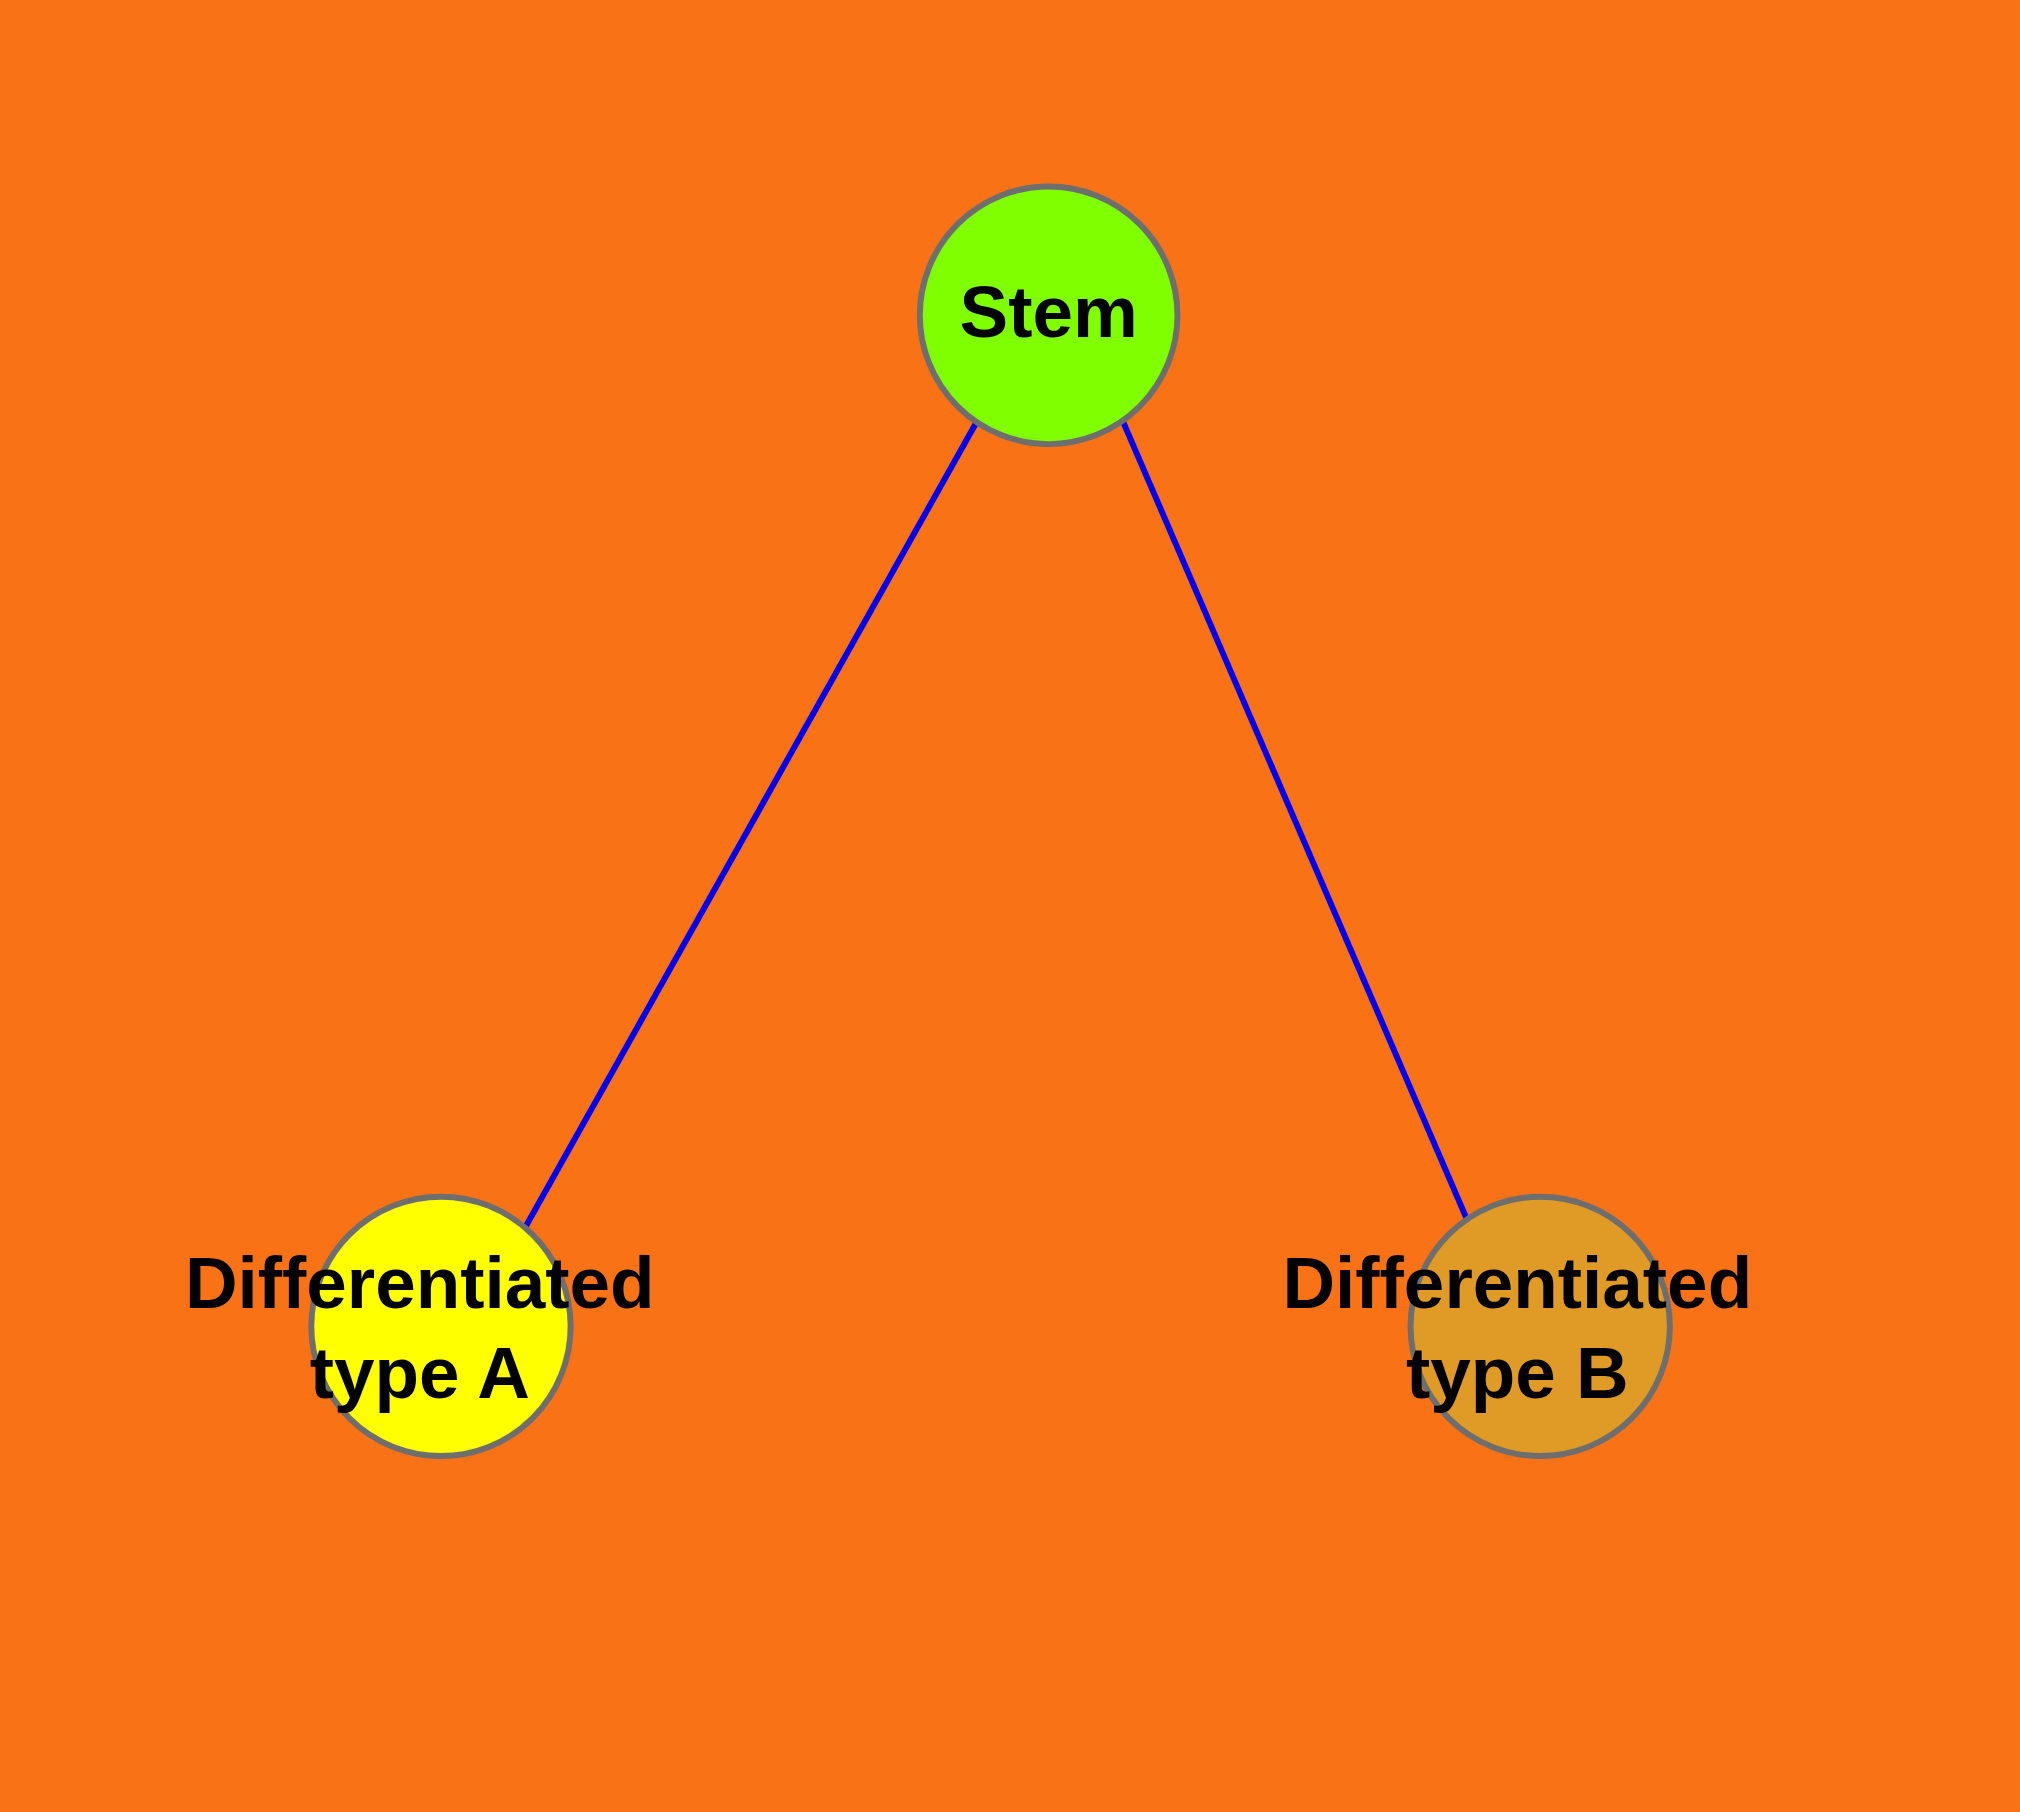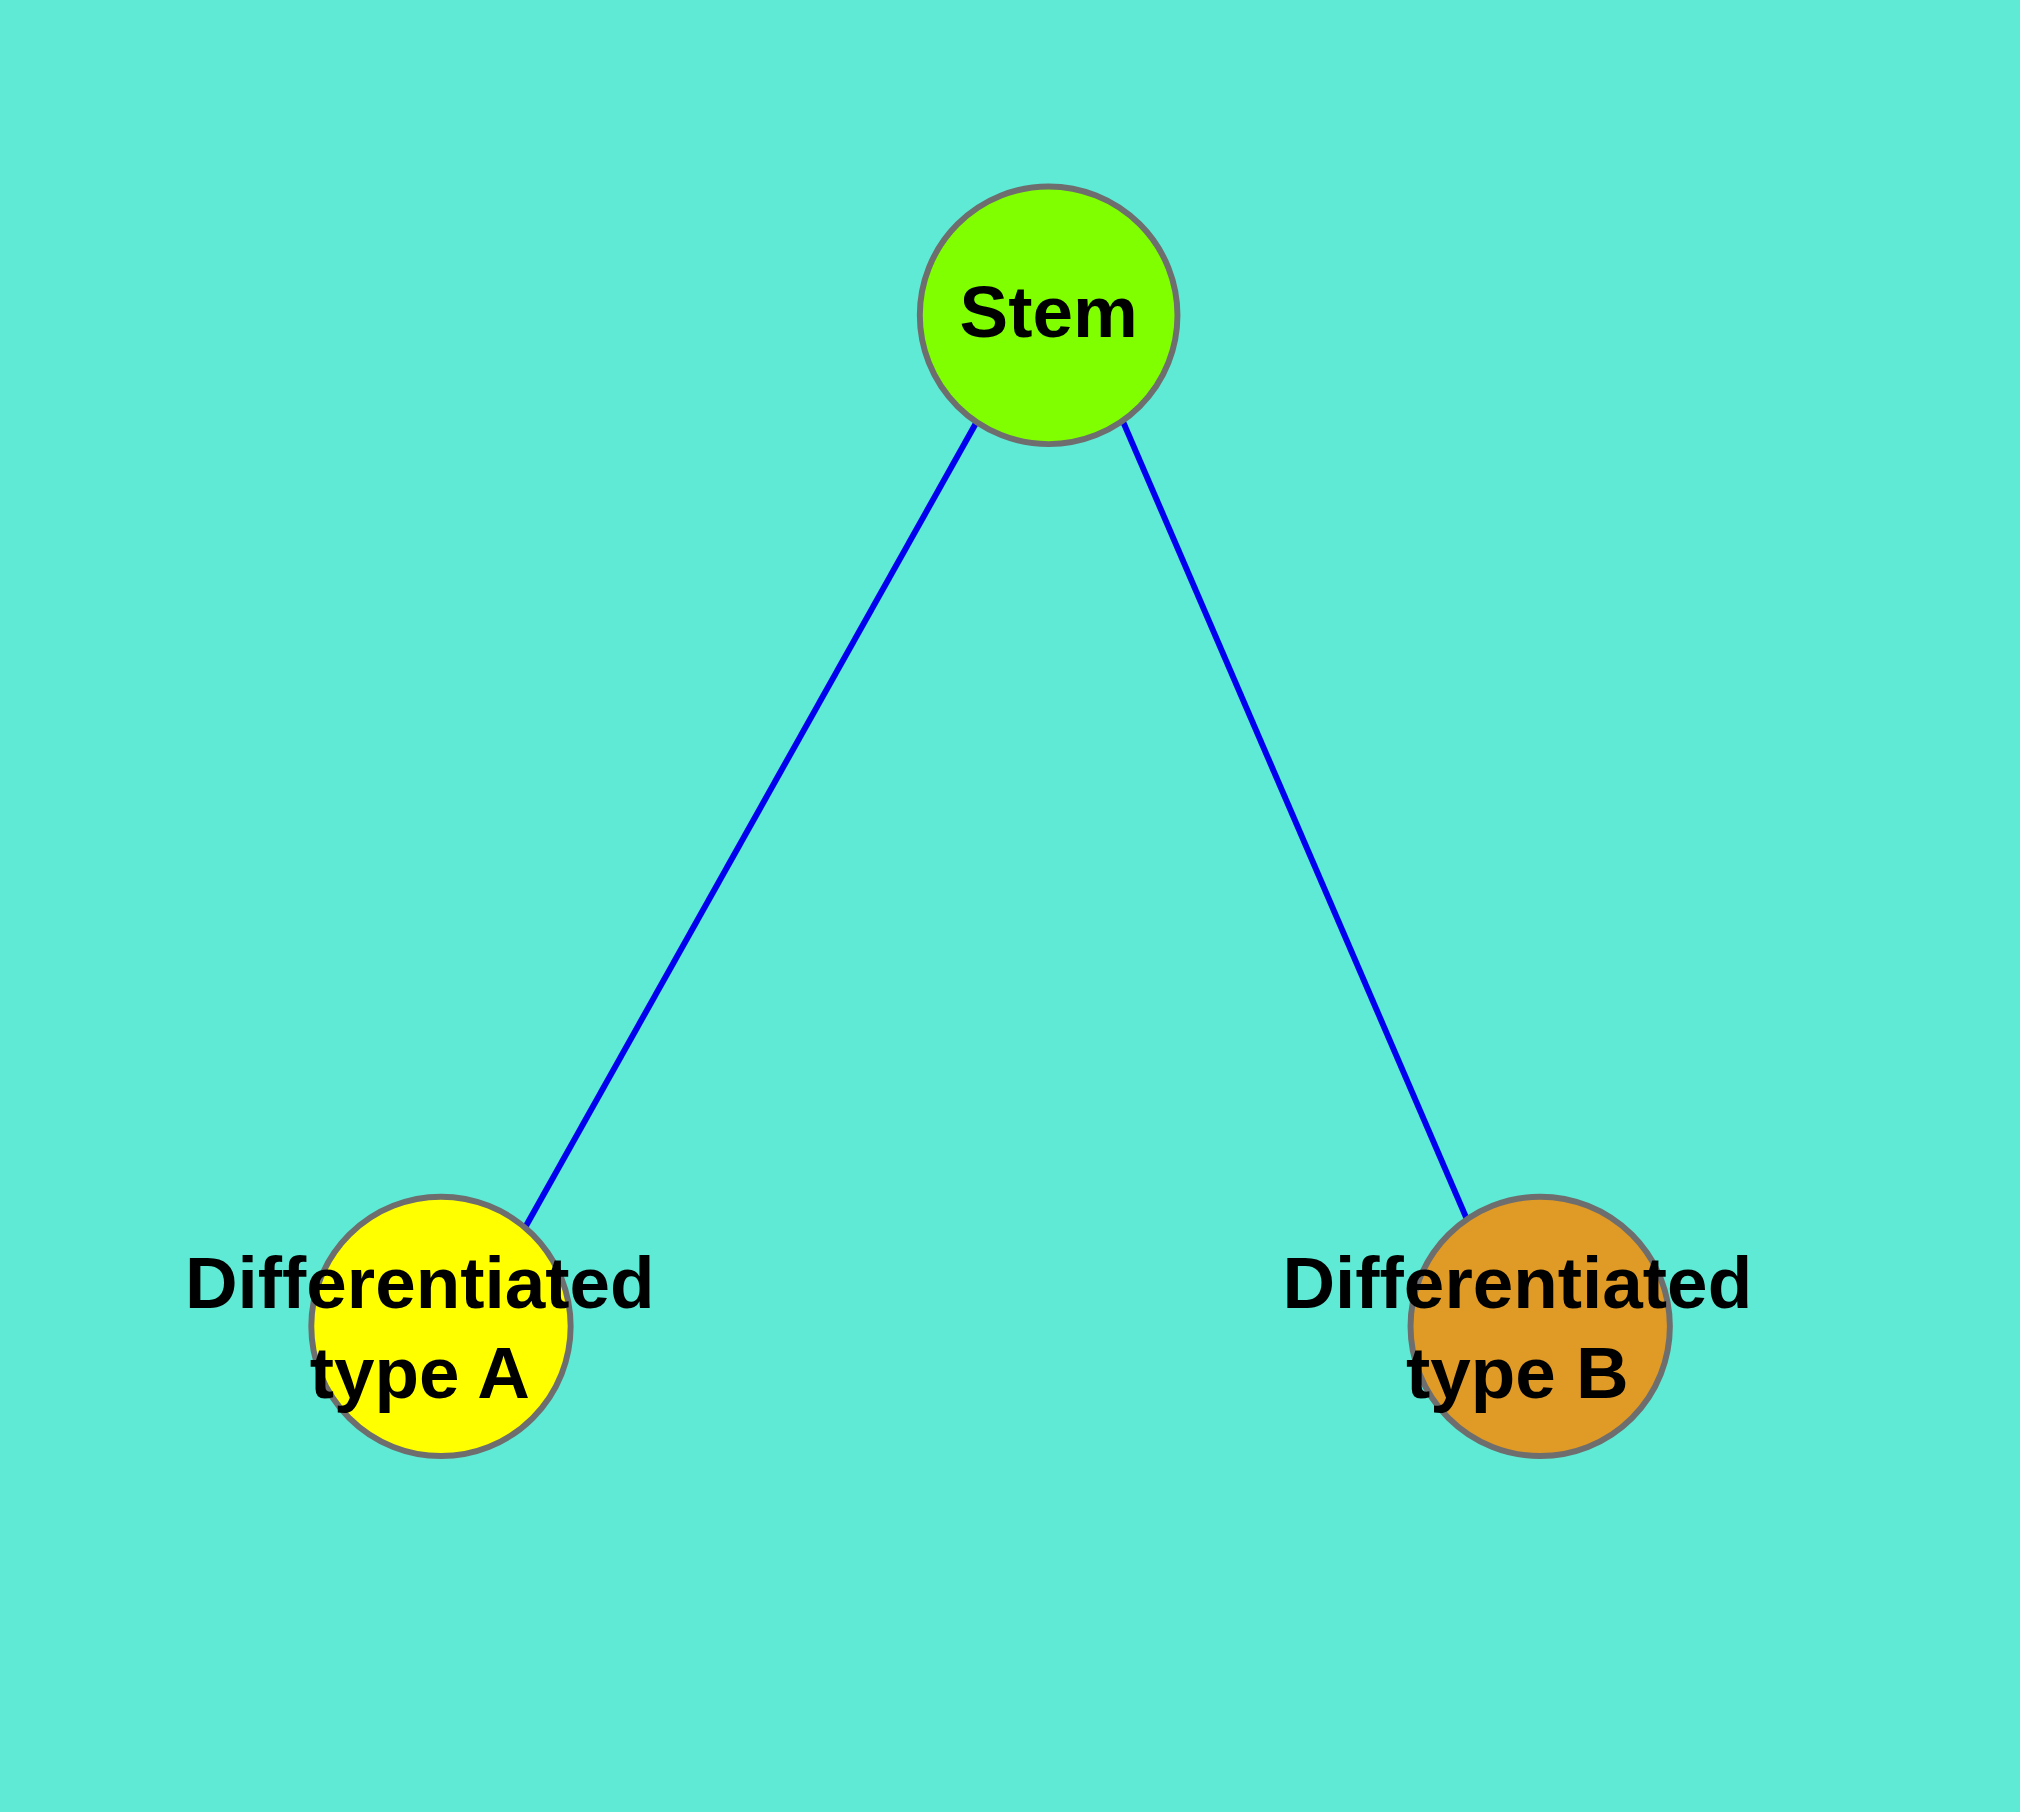--- a/index.html
+++ b/index.html
@@ -39,21 +39,21 @@
     fill: none;
   }
   .node-circle {
     stroke: #6e6e6e;
     stroke-width: 7;
   }
 </style>
 </head>
 <body>
 
-<div id="canvas" style="background: #5eead4;">
+<div id="canvas" style="background: #f97316;">
 
   <svg id="graph-svg" viewBox="0 0 2384 2138" xmlns="http://www.w3.org/2000/svg">
 
     <g>
       <line class="edge-line" x1="1152" y1="498" x2="615" y2="1456" stroke="#0000ee" stroke-width="7"></line>
       <line class="edge-line" x1="1325" y1="498" x2="1735" y2="1449" stroke="#0000ee" stroke-width="7"></line>
     </g>
 
     <g>
 

